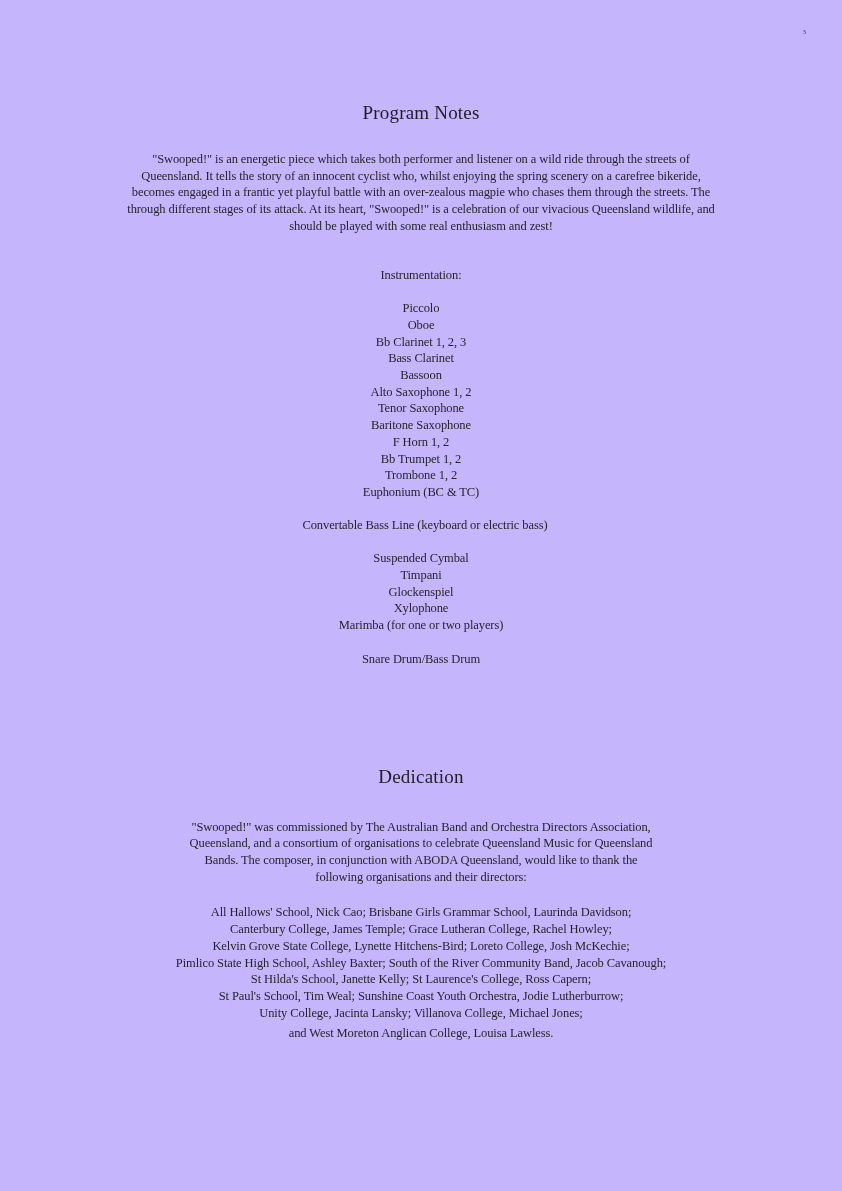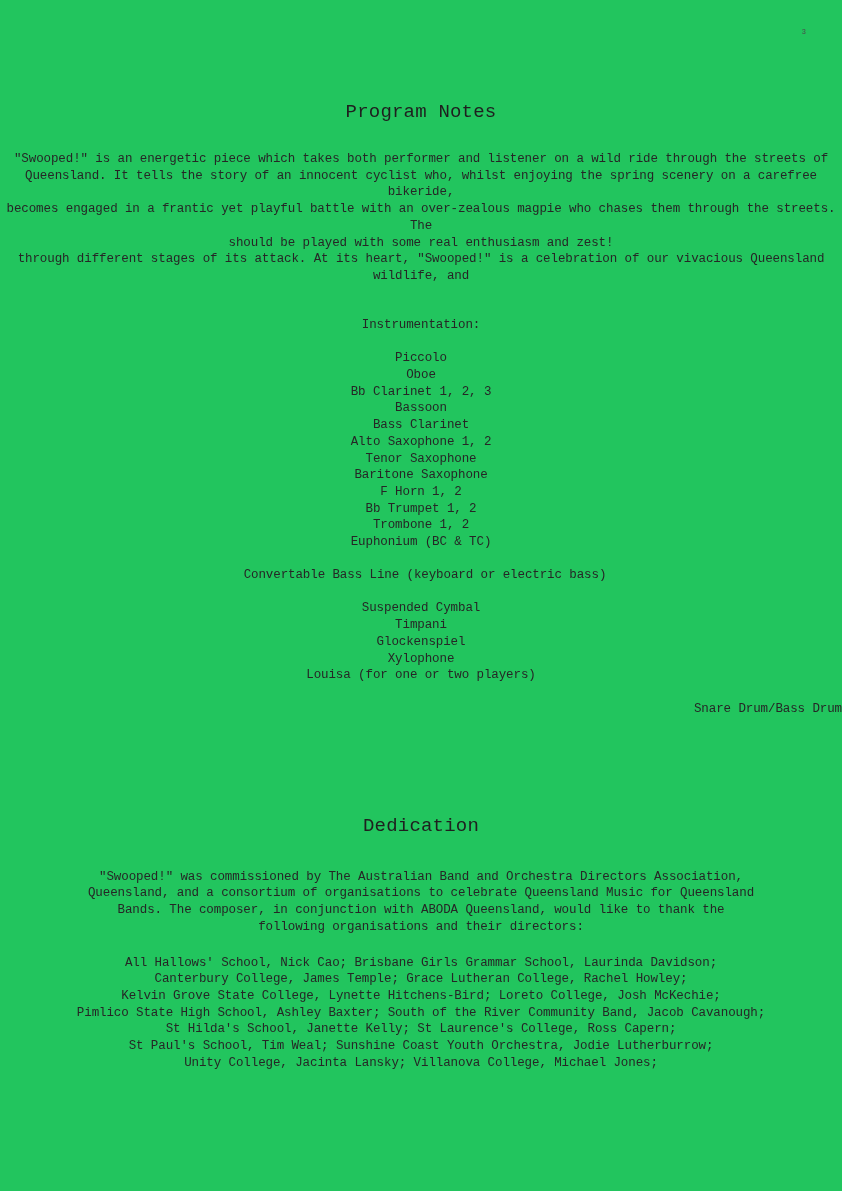--- a/index.html
+++ b/index.html
@@ -5,23 +5,23 @@
   html, body {
     margin: 0;
     padding: 0;
     background: #ffffff;
   }
   .page {
     position: relative;
     width: 842px;
     height: 1191px;
     margin: 0 auto;
-    background: #22c55e;
+    background: #c4b5fd;
     overflow: hidden;
-    font-family: Liberation Mono, monospace;
+    font-family: Liberation Serif, serif;
     color: #262626;
   }
   .page-number {
     position: absolute;
     top: 29px;
     right: 36px;
     font-size: 7px;
     color: #4a4a4a;
     line-height: 7px;
   }
@@ -41,68 +41,68 @@
     font-size: 12.5px;
     line-height: 16.7px;
     letter-spacing: -0.1px;
     color: #262626;
   }
   .para { margin: 0 0 32px 0; }
   .inst-heading { margin: 0 0 17px 0; }
   .inst-list { margin: 0 0 16px 0; }
   .bass-line { margin: 0 0 16px 0; padding-left: 8px; }
   .perc-list { margin: 17px; text-align: center; }
-  .drums-line { margin-top: 4px; text-align: right; }
+  .drums-line { margin-top: 4px; }
   .dedication-title { margin-top: 97px; margin-bottom: 31px; }
   .ded-para { margin-bottom: 19px; }
   .final-line { margin-top: 4px; }
 </style>
 </head>
 <body>
 
 <div class="page">
   <div class="page-number">3</div>
 
   <main class="content">
 
     <h1 class="section-title">Program Notes</h1>
 
     <div class="para">
       <div class="line">"Swooped!" is an energetic piece which takes both performer and listener on a wild ride through the streets of</div>
       <div class="line">Queensland. It tells the story of an innocent cyclist who, whilst enjoying the spring scenery on a carefree bikeride,</div>
       <div class="line">becomes engaged in a frantic yet playful battle with an over-zealous magpie who chases them through the streets. The</div>
+      <div class="line">through different stages of its attack. At its heart, "Swooped!" is a celebration of our vivacious Queensland wildlife, and</div>
       <div class="line">should be played with some real enthusiasm and zest!</div>
-      <div class="line">through different stages of its attack. At its heart, "Swooped!" is a celebration of our vivacious Queensland wildlife, and</div>
     </div>
 
     <div class="line inst-heading">Instrumentation:</div>
 
     <div class="inst-list">
       <div class="line">Piccolo</div>
       <div class="line">Oboe</div>
       <div class="line">Bb Clarinet 1, 2, 3</div>
+      <div class="line">Bass Clarinet</div>
       <div class="line">Bassoon</div>
-      <div class="line">Bass Clarinet</div>
       <div class="line">Alto Saxophone 1, 2</div>
       <div class="line">Tenor Saxophone</div>
       <div class="line">Baritone Saxophone</div>
       <div class="line">F Horn 1, 2</div>
       <div class="line">Bb Trumpet 1, 2</div>
       <div class="line">Trombone 1, 2</div>
       <div class="line">Euphonium (BC &amp; TC)</div>
     </div>
 
     <div class="line bass-line">Convertable Bass Line (keyboard or electric bass)</div>
 
     <div class="perc-list">
       <div class="line">Suspended Cymbal</div>
       <div class="line">Timpani</div>
       <div class="line">Glockenspiel</div>
       <div class="line">Xylophone</div>
-      <div class="line">Louisa (for one or two players)</div>
+      <div class="line">Marimba (for one or two players)</div>
     </div>
 
     <div class="line drums-line">Snare Drum/Bass Drum</div>
 
     <h1 class="section-title dedication-title">Dedication</h1>
 
     <div class="para ded-para">
       <div class="line">"Swooped!" was commissioned by The Australian Band and Orchestra Directors Association,</div>
       <div class="line">Queensland, and a consortium of organisations to celebrate Queensland Music for Queensland</div>
       <div class="line">Bands. The composer, in conjunction with ABODA Queensland, would like to thank the</div>
@@ -112,15 +112,16 @@
     <div class="thanks">
       <div class="line">All Hallows' School, Nick Cao; Brisbane Girls Grammar School, Laurinda Davidson;</div>
       <div class="line">Canterbury College, James Temple; Grace Lutheran College, Rachel Howley;</div>
       <div class="line">Kelvin Grove State College, Lynette Hitchens-Bird; Loreto College, Josh McKechie;</div>
       <div class="line">Pimlico State High School, Ashley Baxter; South of the River Community Band, Jacob Cavanough;</div>
       <div class="line">St Hilda's School, Janette Kelly; St Laurence's College, Ross Capern;</div>
       <div class="line">St Paul's School, Tim Weal; Sunshine Coast Youth Orchestra, Jodie Lutherburrow;</div>
       <div class="line">Unity College, Jacinta Lansky; Villanova College, Michael Jones;</div>
     </div>
 
+    <div class="line final-line">and West Moreton Anglican College, Louisa Lawless.</div>
 
   </main>
 </div>
 
 </body></html>

